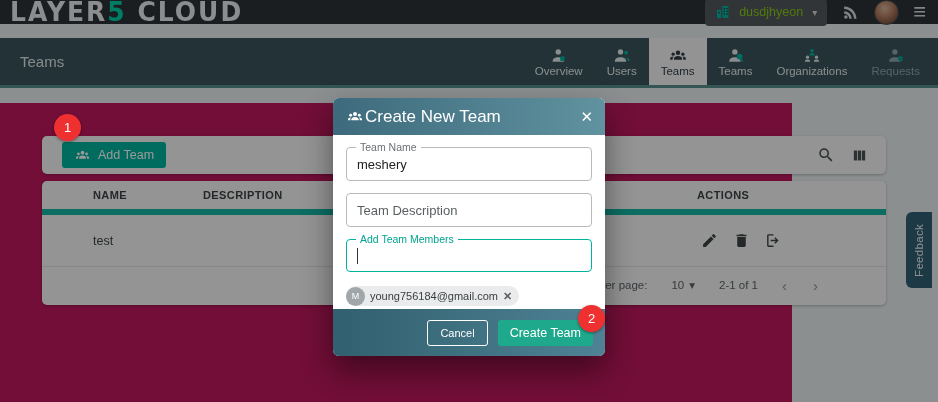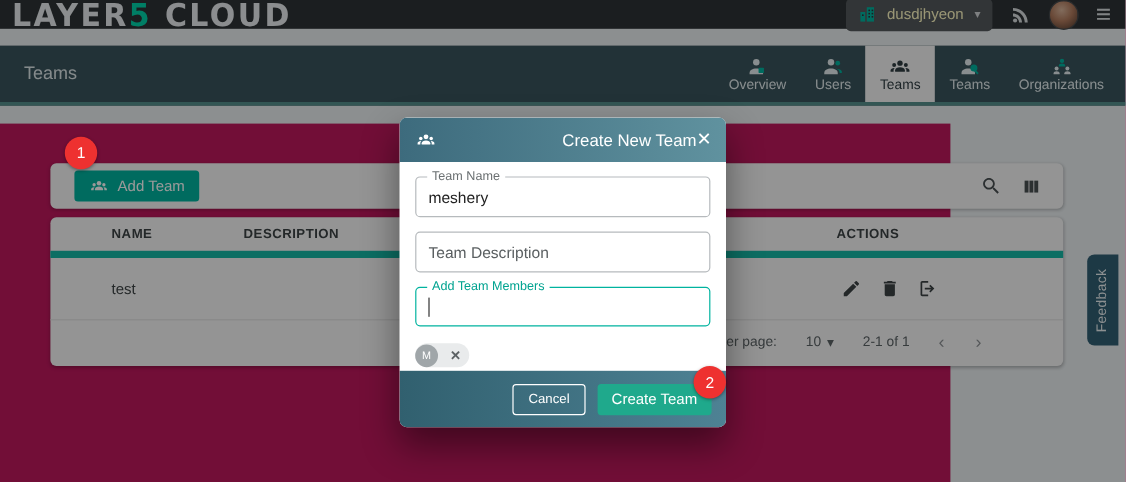--- a/index.html
+++ b/index.html
@@ -6,21 +6,21 @@
   html,body { width:938px; height:402px; overflow:hidden; }
   body { font-family:"Liberation Sans", sans-serif; position:relative; background:#eaeff1; }
 
   
   .topbar { position:absolute; left:0; top:0; width:938px; height:24px; background:var(--topbar-bg,#2e3336); display:flex; align-items:center; justify-content:space-between; padding:0 12px 0 10px; z-index:1; }
   .logo { font-family:"DejaVu Sans", sans-serif; font-weight:800; font-size:25px; letter-spacing:2px; color:#e8ecee; line-height:1; transform:scaleY(1.05); }
   .logo .accent { color:var(--accent-bright,#00d3a9); }
   .topbar-right { display:flex; align-items:center; gap:14px; }
   .org-dropdown { display:flex; align-items:center; gap:8px; background:#54595c; border-radius:4px; height:27px; padding:0 10px; min-width:122px; cursor:pointer; }
   .org-dropdown .bld { width:16px; height:16px; }
-  .org-dropdown .lbl { color:#fef9c3; font-size:12.5px; flex:1; }
+  .org-dropdown .lbl { color:#84cc16; font-size:12.5px; flex:1; }
   .org-dropdown .caret { color:#d3d6d8; font-size:10px; }
   .icon-btn { color:#d8dcde; display:flex; align-items:center; }
   .avatar { width:25px; height:25px; border-radius:50%; background:radial-gradient(circle at 42% 32%, #d8b49a 0%, #b07a5d 45%, #6e4f3e 80%, #503a2e 100%); border:1px solid #44494c; }
   .menu-glyph { font-size:22px; color:#d8dcde; line-height:1; }
 
   
   .subnav { position:absolute; left:0; top:38px; width:938px; height:50px; background:var(--subnav-bg,#3a545c); border-bottom:3px solid #55908c; display:flex; align-items:center; justify-content:space-between; z-index:1; }
   .page-title { color:#dde6e8; font-size:15px; padding-left:20px; }
   .navtabs { display:flex; align-items:stretch; height:47px; margin-right:6px; }
   .nav-item { display:flex; flex-direction:column; align-items:center; justify-content:center; gap:0; padding:0 12px; cursor:pointer; color:#e3ecee; }
@@ -52,21 +52,21 @@
   .feedback-tab { position:absolute; right:6px; top:212px; width:26px; height:76px; background:var(--feedback-bg,#315f73); border-radius:6px 0 0 6px; display:flex; align-items:center; justify-content:center; z-index:1; cursor:pointer; }
   .feedback-tab span { writing-mode:vertical-rl; transform:rotate(180deg); color:#e9f0f2; font-size:11.5px; letter-spacing:.3px; }
 
   
   .overlay { position:absolute; inset:0; background:rgba(0,0,0,.40); z-index:10; }
 
   
   .modal { position:absolute; left:333px; top:98px; width:272px; height:258px; border-radius:6px; overflow:hidden; z-index:20; box-shadow:0 14px 30px rgba(0,0,0,.45); display:flex; flex-direction:column; background:#fff; }
   .modal-head { height:37px; background:linear-gradient(90deg, var(--modal-header-start,#3d6b7d), var(--modal-header-end,#60929f)); display:flex; align-items:center; padding:0 12px; color:#fff; flex:0 0 auto; }
   .modal-head svg { width:20px; height:16px; fill:#fff; }
-  .modal-title { flex:1; text-align:right; font-size:14px; }
+  .modal-title { flex:1; text-align:left; font-size:17px; }
   .modal-close { font-size:15px; cursor:pointer; line-height:1; }
   .modal-body { flex:1; background:#fff; padding:12px 13px 0 13px; }
   .field { position:relative; border:1px solid #b6babd; border-radius:4px; height:34px; margin-bottom:12px; }
   .field .flabel { position:absolute; top:-7px; left:9px; background:#fff; padding:0 4px; font-size:10.5px; color:#6b7072; }
   .field input { width:100%; height:100%; border:none; outline:none; background:transparent; padding:0 10px; font-size:13px; color:#222; font-family:inherit; }
   .field input::placeholder { color:#5a5f61; opacity:1; }
   .field.focused { border:1.5px solid var(--accent,#00b39f); height:33px; }
   .field.focused .flabel { color:#00a390; }
   .caret-line { position:absolute; left:10px; top:8px; width:1px; height:16px; background:#333; }
   .chip { display:inline-flex; align-items:center; height:20px; border-radius:11px; background:#e9ebec; padding-right:7px; margin-top:2px; }
@@ -160,20 +160,29 @@
       <svg viewBox="0 0 24 24" fill="currentColor">
           <circle class="acc" cx="12" cy="5" r="2.4"></circle>
           <path class="acc" d="M12 8c-2 0-3.6 1-3.6 2.4v.8h7.2v-.8C15.6 9 14 8 12 8z"></path>
           <circle cx="6" cy="13.5" r="2.2"></circle>
           <path d="M6 16.5c-1.9 0-3.4.9-3.4 2.2v1h6.8v-1c0-1.3-1.5-2.2-3.4-2.2z"></path>
           <circle cx="18" cy="13.5" r="2.2"></circle>
           <path d="M18 16.5c-1.9 0-3.4.9-3.4 2.2v1h6.8v-1c0-1.3-1.5-2.2-3.4-2.2z"></path>
         </svg>
       <span class="nlbl">Organizations</span>
     </div>
+    <div class="nav-item dim">
+      <svg viewBox="0 0 24 24" fill="currentColor">
+          <circle cx="10.5" cy="6.5" r="3.6"></circle>
+          <path d="M3 18.5c0-3.2 3.3-5 7.5-5s7.5 1.8 7.5 5v1.2H3z"></path>
+          <rect class="acc" x="14.8" y="12.5" width="6" height="6" rx="1"></rect>
+          <path d="M16.2 15.4l1.3 1.3 2.2-2.2" fill="none" stroke="#3a545c" stroke-width="1.3"></path>
+        </svg>
+      <span class="nlbl">Requests</span>
+    </div>
   </nav>
 </div>
 
 <main class="content">
   <div class="card toolbar-card">
     <button class="add-team-btn">
       <svg viewBox="0 0 24 24">
           <circle cx="5.5" cy="9.5" r="2.2"></circle>
           <circle cx="18.5" cy="9.5" r="2.2"></circle>
           <circle cx="12" cy="7.5" r="3"></circle>
@@ -257,20 +266,21 @@
     <div class="field">
       <input type="text" placeholder="Team Description" style="">
     </div>
     <div class="field focused">
       <span class="flabel">Add Team Members</span>
       <input type="text" style="">
       <span class="caret-line"></span>
     </div>
     <div class="chip">
       <span class="c-avatar">M</span>
+      <span class="c-email">young756184@gmail.com</span>
       <span class="c-x">✕</span>
     </div>
   </div>
   <div class="modal-foot">
     <button class="btn-cancel">Cancel</button>
     <button class="btn-create">Create Team</button>
   </div>
 </div>
 
 <div class="badge badge1">1</div>

